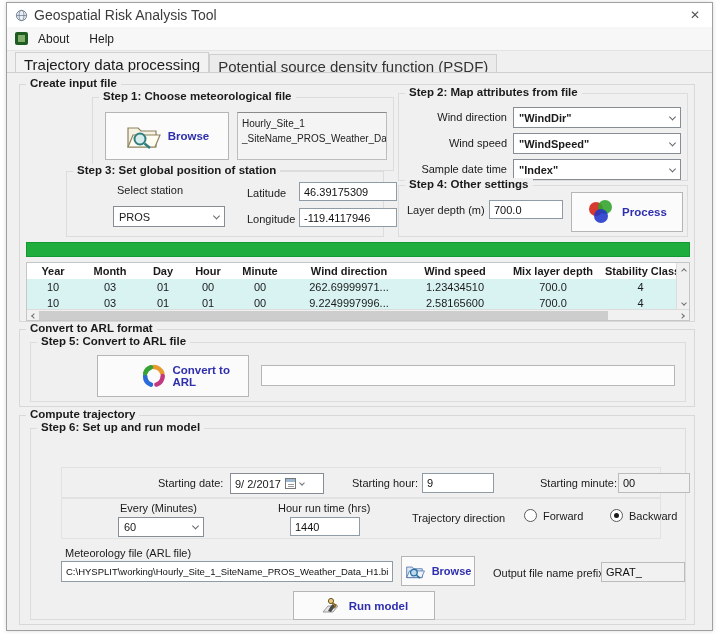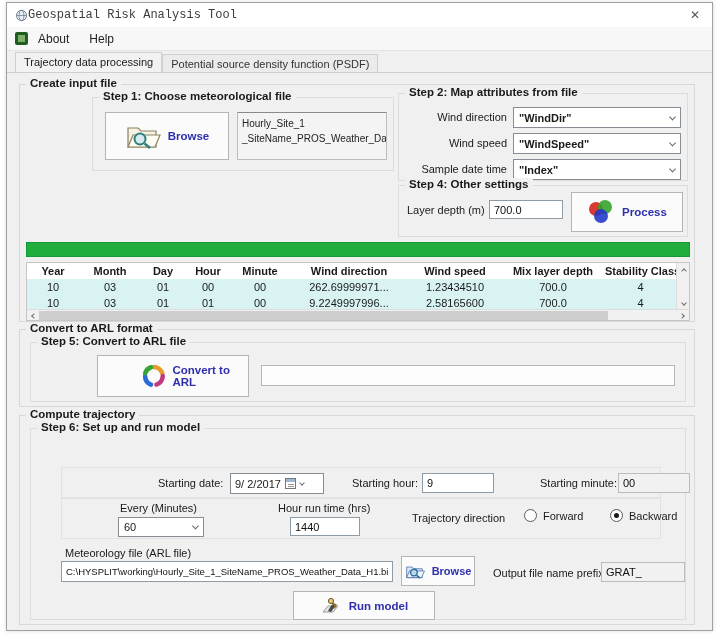--- a/index.html
+++ b/index.html
@@ -4,32 +4,32 @@
 <style>
   * { margin:0; padding:0; box-sizing:border-box; }
   html,body { width:720px; height:635px; background:#ffffff; font-family:"Liberation Sans", sans-serif; font-size:11px; color:#1a1a1a; }
   body { position:relative; overflow:hidden; }
 
   .window { position:absolute; left:6px; top:2px; width:707px; height:629px; background:#f0f0f0; border:1px solid #a0a0a0; box-shadow:0 0 4px rgba(0,0,0,.15); }
 
   
   .titlebar { position:absolute; left:0; top:0; width:100%; height:24px; background:#ffffff; display:flex; align-items:center; }
   .titlebar .app-icon { width:13px; height:13px; margin-left:8px; }
-  .titlebar .title { font-size:12px; color:#3c3c3c;font-family:Liberation Mono, monospace; }
+  .titlebar .title { margin-left:6px; font-size:14px; color:#3c3c3c; }
   .close-btn { position:absolute; right:0; top:0; width:34px; height:24px; display:flex; align-items:center; justify-content:center; color:#555; font-size:12px; cursor:pointer; }
 
   
   .menubar { position:absolute; left:0; top:24px; width:100%; height:24px; background:#f7f7f7; border-bottom:1px solid #e3e3e3; display:flex; align-items:center; }
   .menu-appicon { width:13px; height:13px; background:#1f5c22; border-radius:2px; margin-left:8px; position:relative; }
   .menu-appicon::after { content:""; position:absolute; left:3px; top:3px; width:7px; height:7px; background:#7fae6b; }
   .menu-item { padding:0 10px; height:100%; display:flex; align-items:center; font-size:12px; color:#222; cursor:pointer; }
 
   
   .tabstrip { position:absolute; left:0; top:48px; width:100%; height:22px; display:flex; align-items:flex-end; }
-  .tab { font-size:11px; padding:3px 8px 4px 8px; border:1px solid #cfcfcf; cursor:pointer; }
+  .tab { font-size:15px; padding:3px 8px 4px 8px; border:1px solid #cfcfcf; cursor:pointer; }
   .tab.active { background:#f2f2f2; border-bottom:1px solid #f2f2f2; margin-left:8px; height:21px; }
   .tab.inactive { background:#ebebeb; height:19px; color:#333; }
   .tabpage { position:absolute; left:0; top:69px; width:100%; height:558px; border-top:1px solid #cfcfcf; background:#f0f0f0; }
 
   
   .groupbox { position:absolute; border:1px solid #d8d8d8; }
   .gb-label { position:absolute; top:-8px; left:6px; background:#f0f0f0; padding:0 4px; font-weight:bold; font-size:11.5px; white-space:nowrap; }
 
   .lbl { position:absolute; white-space:nowrap; }
 
@@ -131,20 +131,32 @@
           <span>"WindSpeed"</span>
           <span class="chev"></span>
         </div>
         <span class="lbl" style="left:0; top:69px; width:108px; text-align:right;">Sample date time</span>
         <div class="combo" style="left:114px; top:65px; width:168px; height:21px; font-weight:bold;">
           <span>"Index"</span>
           <span class="chev"></span>
         </div>
       </div>
 
+      <div class="groupbox" style="left:46px; top:86px; width:318px; height:66px; border-color:#dcdcdc;">
+        <span class="gb-label">Step 3: Set global position of station</span>
+        <span class="lbl" style="left:50px; top:12px;">Select station</span>
+        <div class="combo" style="left:46px; top:34px; width:112px; height:21px;">
+          <span>PROS</span>
+          <span class="chev"></span>
+        </div>
+        <span class="lbl" style="left:180px; top:15px;">Latitude</span>
+        <input class="textbox" style="left: 232px; top: 10px; width: 98px; height: 19px;" value="46.39175309">
+        <span class="lbl" style="left:180px; top:41px;">Longitude</span>
+        <input class="textbox" style="left: 232px; top: 36px; width: 98px; height: 19px;" value="-119.4117946">
+      </div>
 
       <div class="groupbox" style="left:378px; top:100px; width:290px; height:52px; border-color:#dcdcdc;">
         <span class="gb-label">Step 4: Other settings</span>
         <span class="lbl" style="left:8px; top:18px;">Layer depth (m)</span>
         <input class="textbox" style="left: 90px; top: 14px; width: 74px; height: 19px;" value="700.0">
         <div class="btn" style="left:172px; top:6px; width:112px; height:40px;">
           <svg width="28" height="24" viewBox="0 0 28 24">
             <circle cx="9" cy="9" r="7" fill="#d42a1e" opacity="0.92"></circle>
             <circle cx="18" cy="7" r="7" fill="#2fa32a" opacity="0.88"></circle>
             <circle cx="14" cy="16" r="7" fill="#2036c8" opacity="0.88"></circle>

